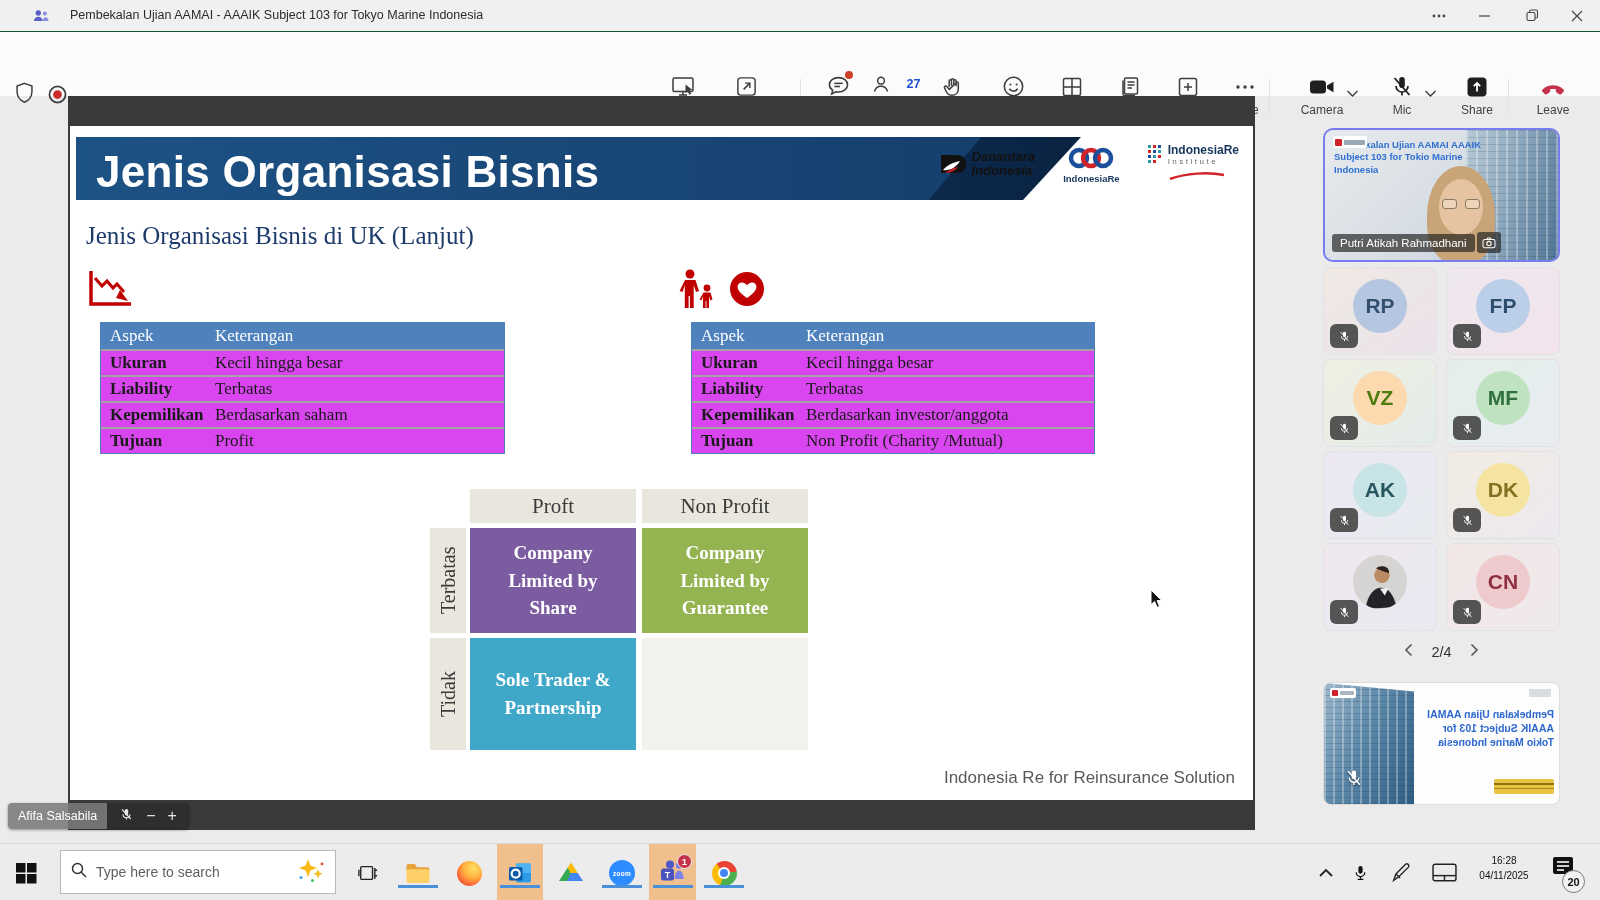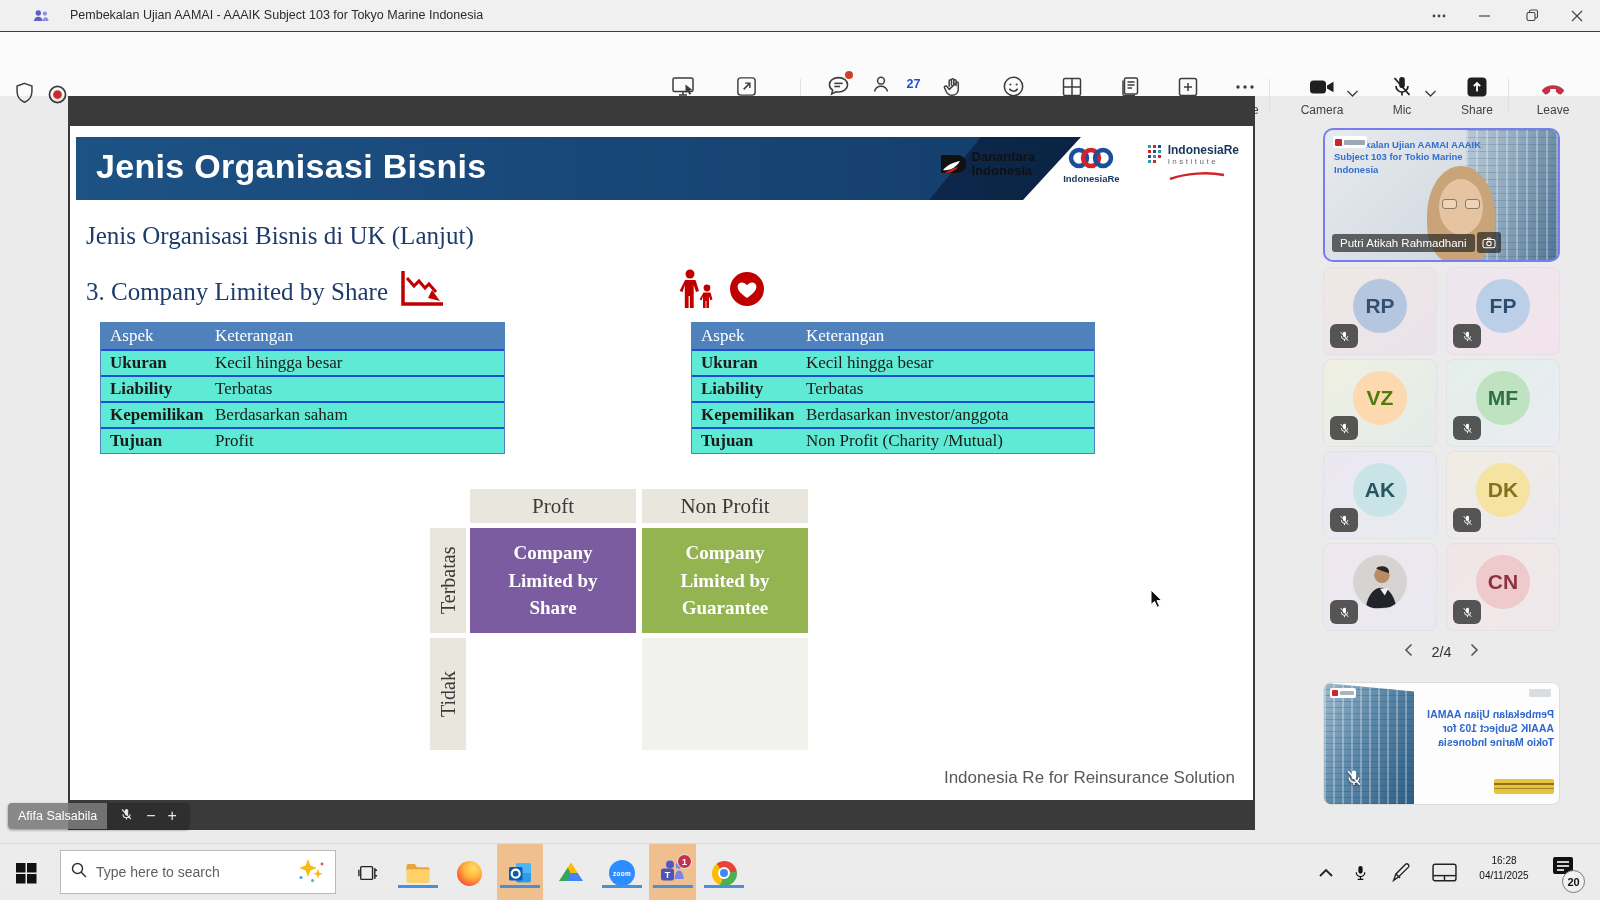--- a/index.html
+++ b/index.html
@@ -21,34 +21,34 @@
   .tsep { position:absolute; top:47px; height:34px; width:1px; background:#e1e1e1; }
   .chatdot { position:absolute; right:-2px; top:-2px; width:8px; height:8px; border-radius:50%; background:#cc4125; }
   .pcount { font-size:12.5px; font-weight:bold; color:#1d4ed8; margin-left:13px; margin-top:-6px; }
   .chev { position:absolute; top:52px; }
 
   
   .stage { position:absolute; left:68px; top:96px; width:1187px; height:734px; background:#3a3a3a; }
   .slide { position:absolute; left:70px; top:126px; width:1183px; height:674px; background:#ffffff; font-family:"Liberation Serif",serif; }
   .banner-dark { position:absolute; left:6px; top:11px; width:1005px; height:63px; background:linear-gradient(100deg,#1b4875 0%,#10305a 60%,#0a2342 100%); clip-path:polygon(0 0,100% 0,calc(100% - 58px) 100%,0 100%); }
   .banner-main { position:absolute; left:6px; top:11px; width:905px; height:63px; background:linear-gradient(to right,#1d5285,#153f6d); clip-path:polygon(0 0,100% 0,calc(100% - 52px) 100%,0 100%); }
-  .banner-title { position:absolute; left:26px; top:21px; font-family:"Liberation Sans",sans-serif; font-size:34px; font-weight:700; color:#ffffff; letter-spacing:.3px; }
+  .banner-title { position:absolute; left:26px; top:21px; font-family:"Liberation Sans",sans-serif; font-size:44px; font-weight:700; color:#ffffff; letter-spacing:.3px; }
   .slide-logos { position:absolute; right:14px; top:18px; display:flex; align-items:center; gap:28px; font-family:"Liberation Sans",sans-serif; }
-  .danantara { display:flex; align-items:center; gap:5px; }
+  .danantara { display:flex; align-items:center; gap:5px;font-style:italic; }
   .danantara .dtxt { font-size:13px; font-weight:800; color:#111; line-height:1.05; }
   .indore { display:flex; flex-direction:column; align-items:center; }
   .indore .itxt { font-size:9.5px; color:#17365d; font-weight:bold; margin-top:2px; }
   .institute { display:flex; align-items:flex-start; gap:4px; }
   .institute .in1 { font-size:12px; font-weight:bold; color:#17365d; line-height:1; }
   .institute .in2 { font-size:8px; letter-spacing:2.5px; color:#6b6b6b; line-height:1; margin-top:2px; }
   .subtitle { position:absolute; left:16px; top:96px; font-size:25px; color:#1d3b6b; }
   .sec { position:absolute; display:flex; align-items:center; gap:10px; font-size:25px; color:#1d3b6b; white-space:nowrap; }
   .stab { position:absolute; border:1px solid #4f81bd; font-size:17px; background:#fff; }
   .stab .hrow { background:#4f81bd; color:#fff; display:flex; height:26px; align-items:center; }
-  .stab .row { display:flex; height:26px; align-items:center; border-top:2px solid #1d4ed8; background:#5eead4; color:#1a1a1a; }
+  .stab .row { display:flex; height:26px; align-items:center; border-top:2px solid #a3a3a3; background:#d946ef; color:#1a1a1a; }
   .stab .c1 { width:110px; padding-left:9px; font-weight:bold; }
   .stab .hrow .c1 { font-weight:normal; }
   .stab .c2 { flex:1; padding-left:4px; }
   .mxh { position:absolute; background:#e9e6dd; display:flex; align-items:center; justify-content:center; font-size:21px; color:#3a3a3a; }
   .mxr { position:absolute; background:#e9e6dd; display:flex; align-items:center; justify-content:center; font-size:20px; color:#3a3a3a; writing-mode:vertical-rl; transform:rotate(180deg); }
   .mxc { position:absolute; display:flex; align-items:center; justify-content:center; text-align:center; font-weight:bold; font-size:19px; color:#ffffff; line-height:1.45; padding:0 14px; }
   .slide-footer { position:absolute; right:18px; top:642px; font-family:"Liberation Sans",sans-serif; font-size:17px; color:#595959; }
 
   
   .afifa { position:absolute; left:8px; top:803px; height:26px; display:flex; border-radius:4px; overflow:hidden; font-size:12.5px; box-shadow:0 1px 3px rgba(0,0,0,.4); }
@@ -388,21 +388,20 @@
         <svg width="58" height="8" viewBox="0 0 58 8">
             <path d="M2 7C18 1 40 0 56 3" fill="none" stroke="#d2232a" stroke-width="2.5"></path>
           </svg>
       </div>
     </div>
   </div>
 
   <div class="subtitle">Jenis Organisasi Bisnis di UK (Lanjut)</div>
 
   <div class="sec" style="left:16px;top:142px">
-    <span>3. Company Limited by Share</span>
     <span>
       <svg width="48" height="42" viewBox="0 0 48 42">
           <path d="M5 3v33h40" fill="none" stroke="#c00000" stroke-width="3.5"></path>
           <path d="M9 10l7 8 5-5 6 7 4-4 7 8" fill="none" stroke="#c00000" stroke-width="3"></path>
           <path d="M34 22l8 11-12-3z" fill="#c00000"></path>
         </svg>
     </span>
   </div>
   <div class="sec" style="left:607px;top:142px">
     <span>
@@ -466,20 +465,21 @@
         <span class="c2">Non Profit (Charity /Mutual)</span>
       </div>
   </div>
 
   <div class="mxh" style="left:400px;top:363px;width:166px;height:34px">Proft</div>
   <div class="mxh" style="left:572px;top:363px;width:166px;height:34px">Non Profit</div>
   <div class="mxr" style="left:360px;top:402px;width:36px;height:105px">Terbatas</div>
   <div class="mxr" style="left:360px;top:512px;width:36px;height:112px">Tidak</div>
   <div class="mxc" style="left:400px;top:402px;width:166px;height:105px;background:#7c5ca0">Company Limited by Share</div>
   <div class="mxc" style="left:572px;top:402px;width:166px;height:105px;background:#94b351">Company Limited by Guarantee</div>
+  <div class="mxc" style="left:400px;top:512px;width:166px;height:112px;background:#3fa8c9">Sole Trader &amp; Partnership</div>
   <div class="mxc" style="left:572px;top:512px;width:166px;height:112px;background:#f1f1ee"></div>
 
   <div class="slide-footer">Indonesia Re for Reinsurance Solution</div>
 </div>
 
 <div class="afifa">
   <span class="nm">Afifa Salsabila</span>
   <span class="ct">
     <span>
       <svg width="15" height="15" viewBox="0 0 24 24">

